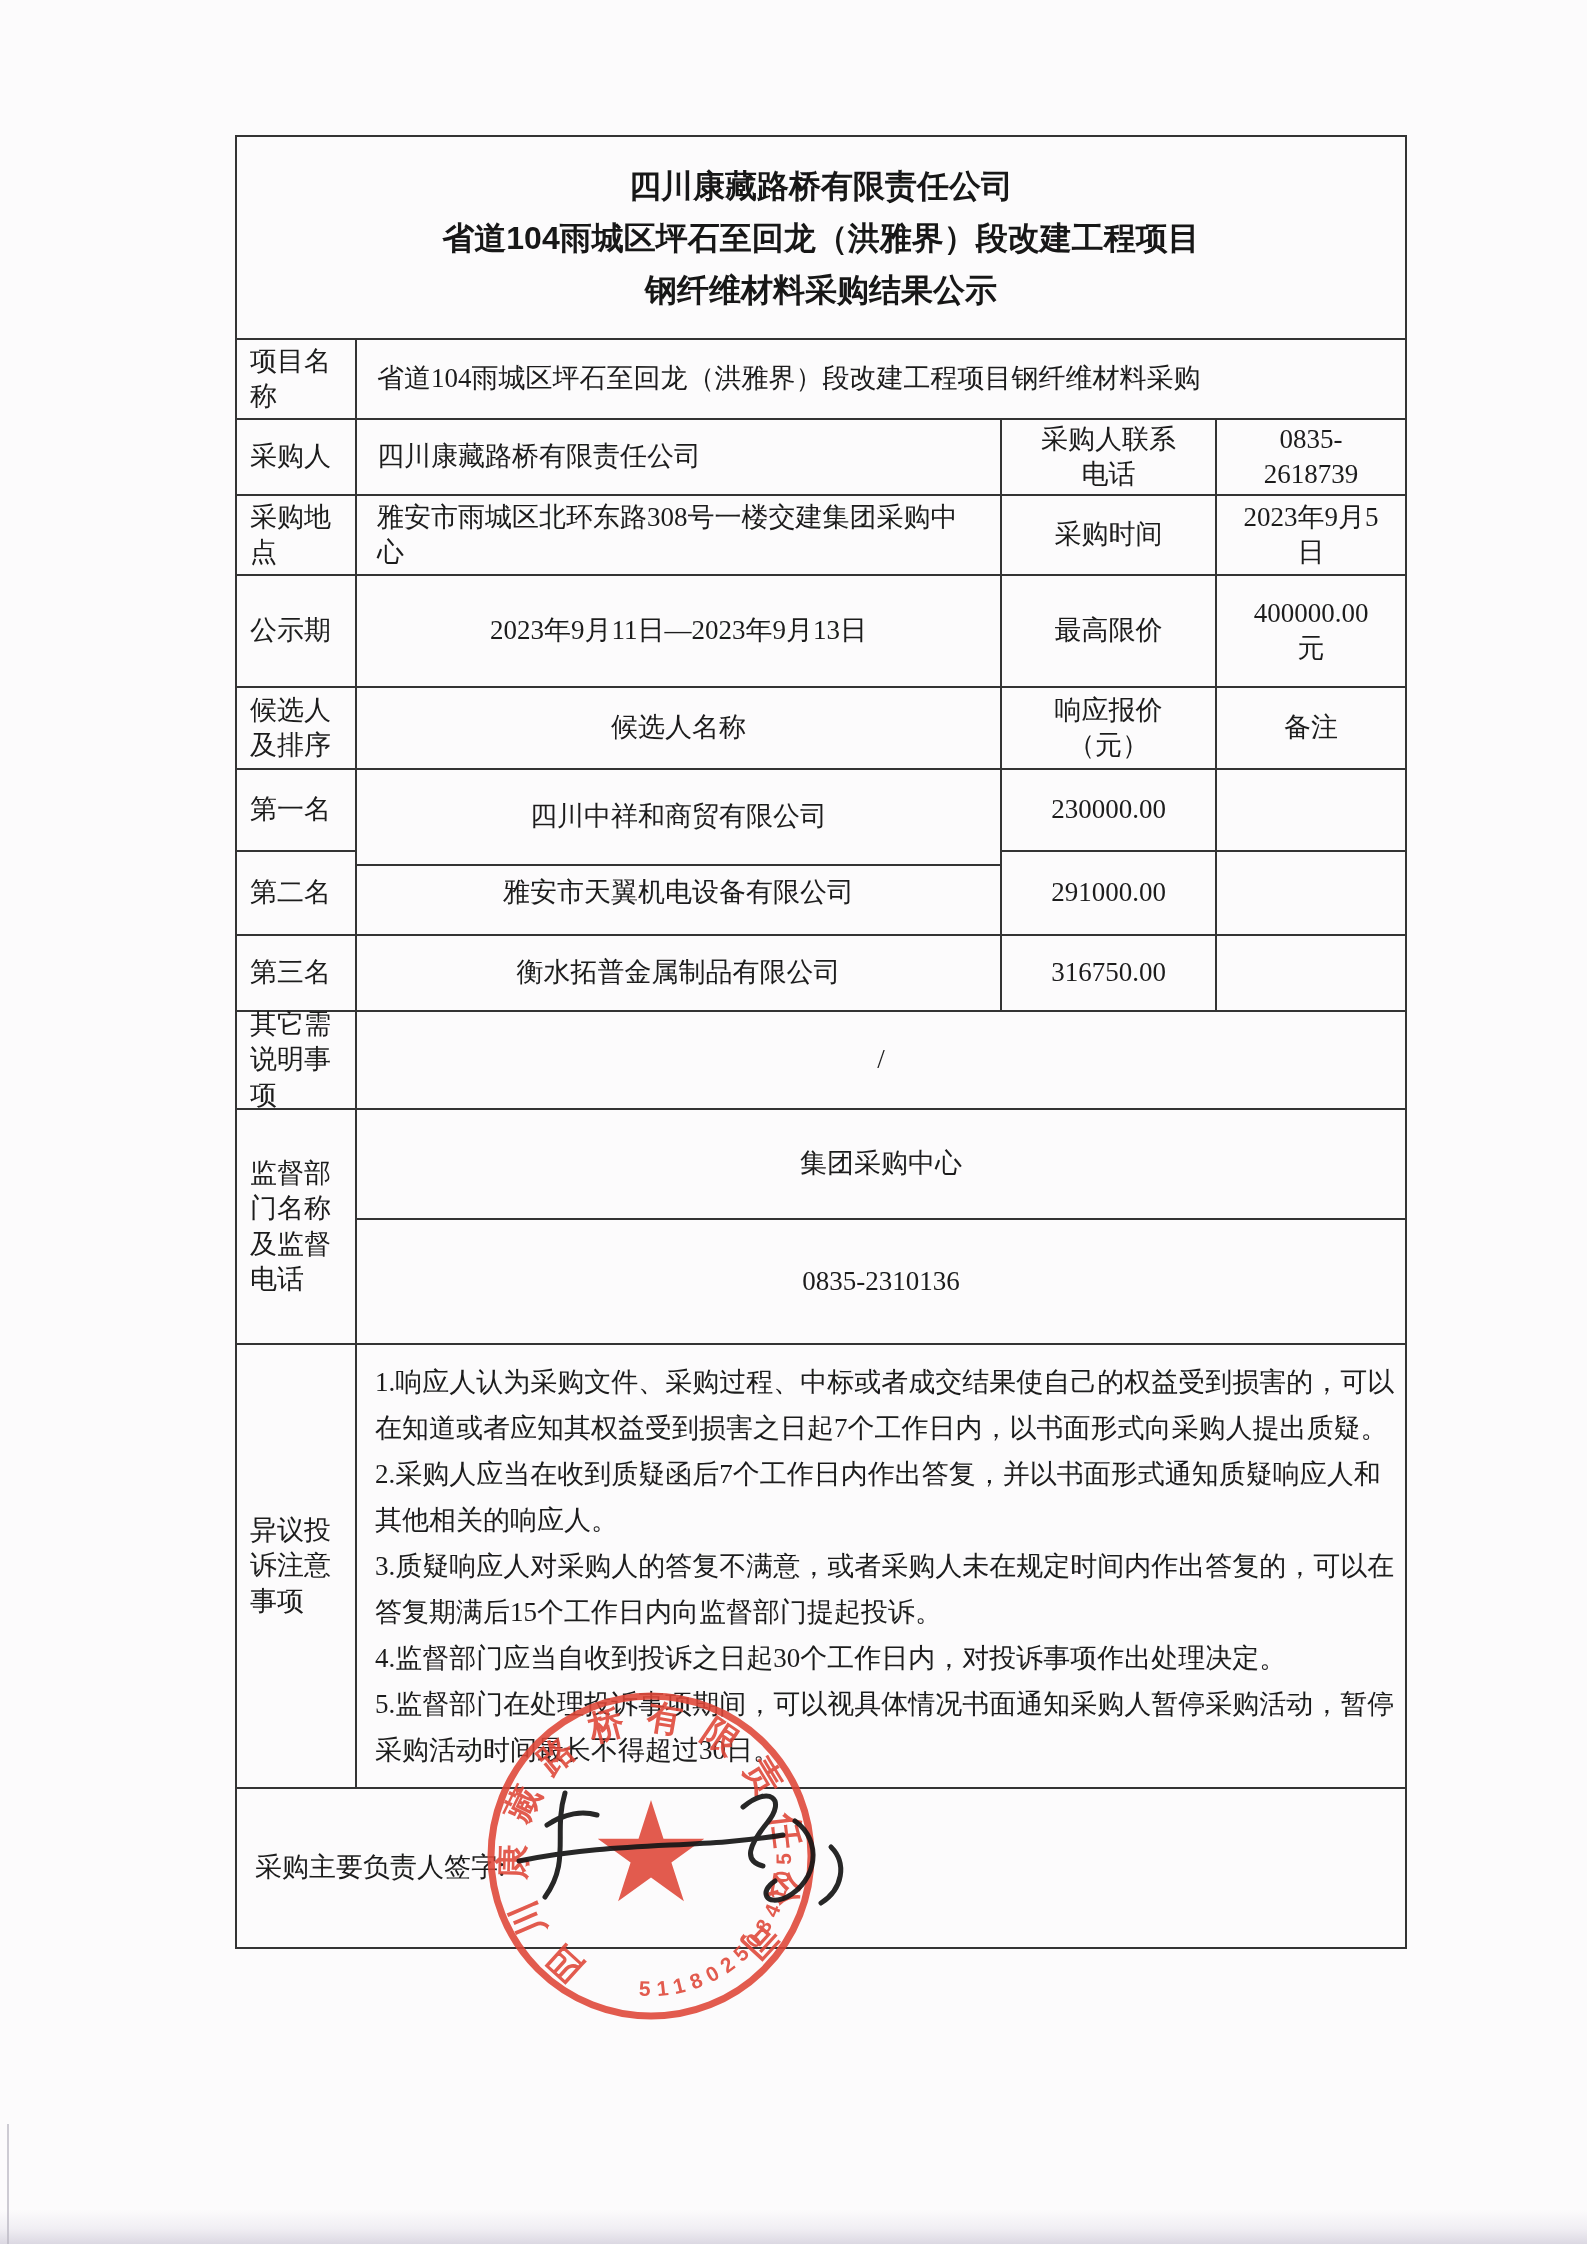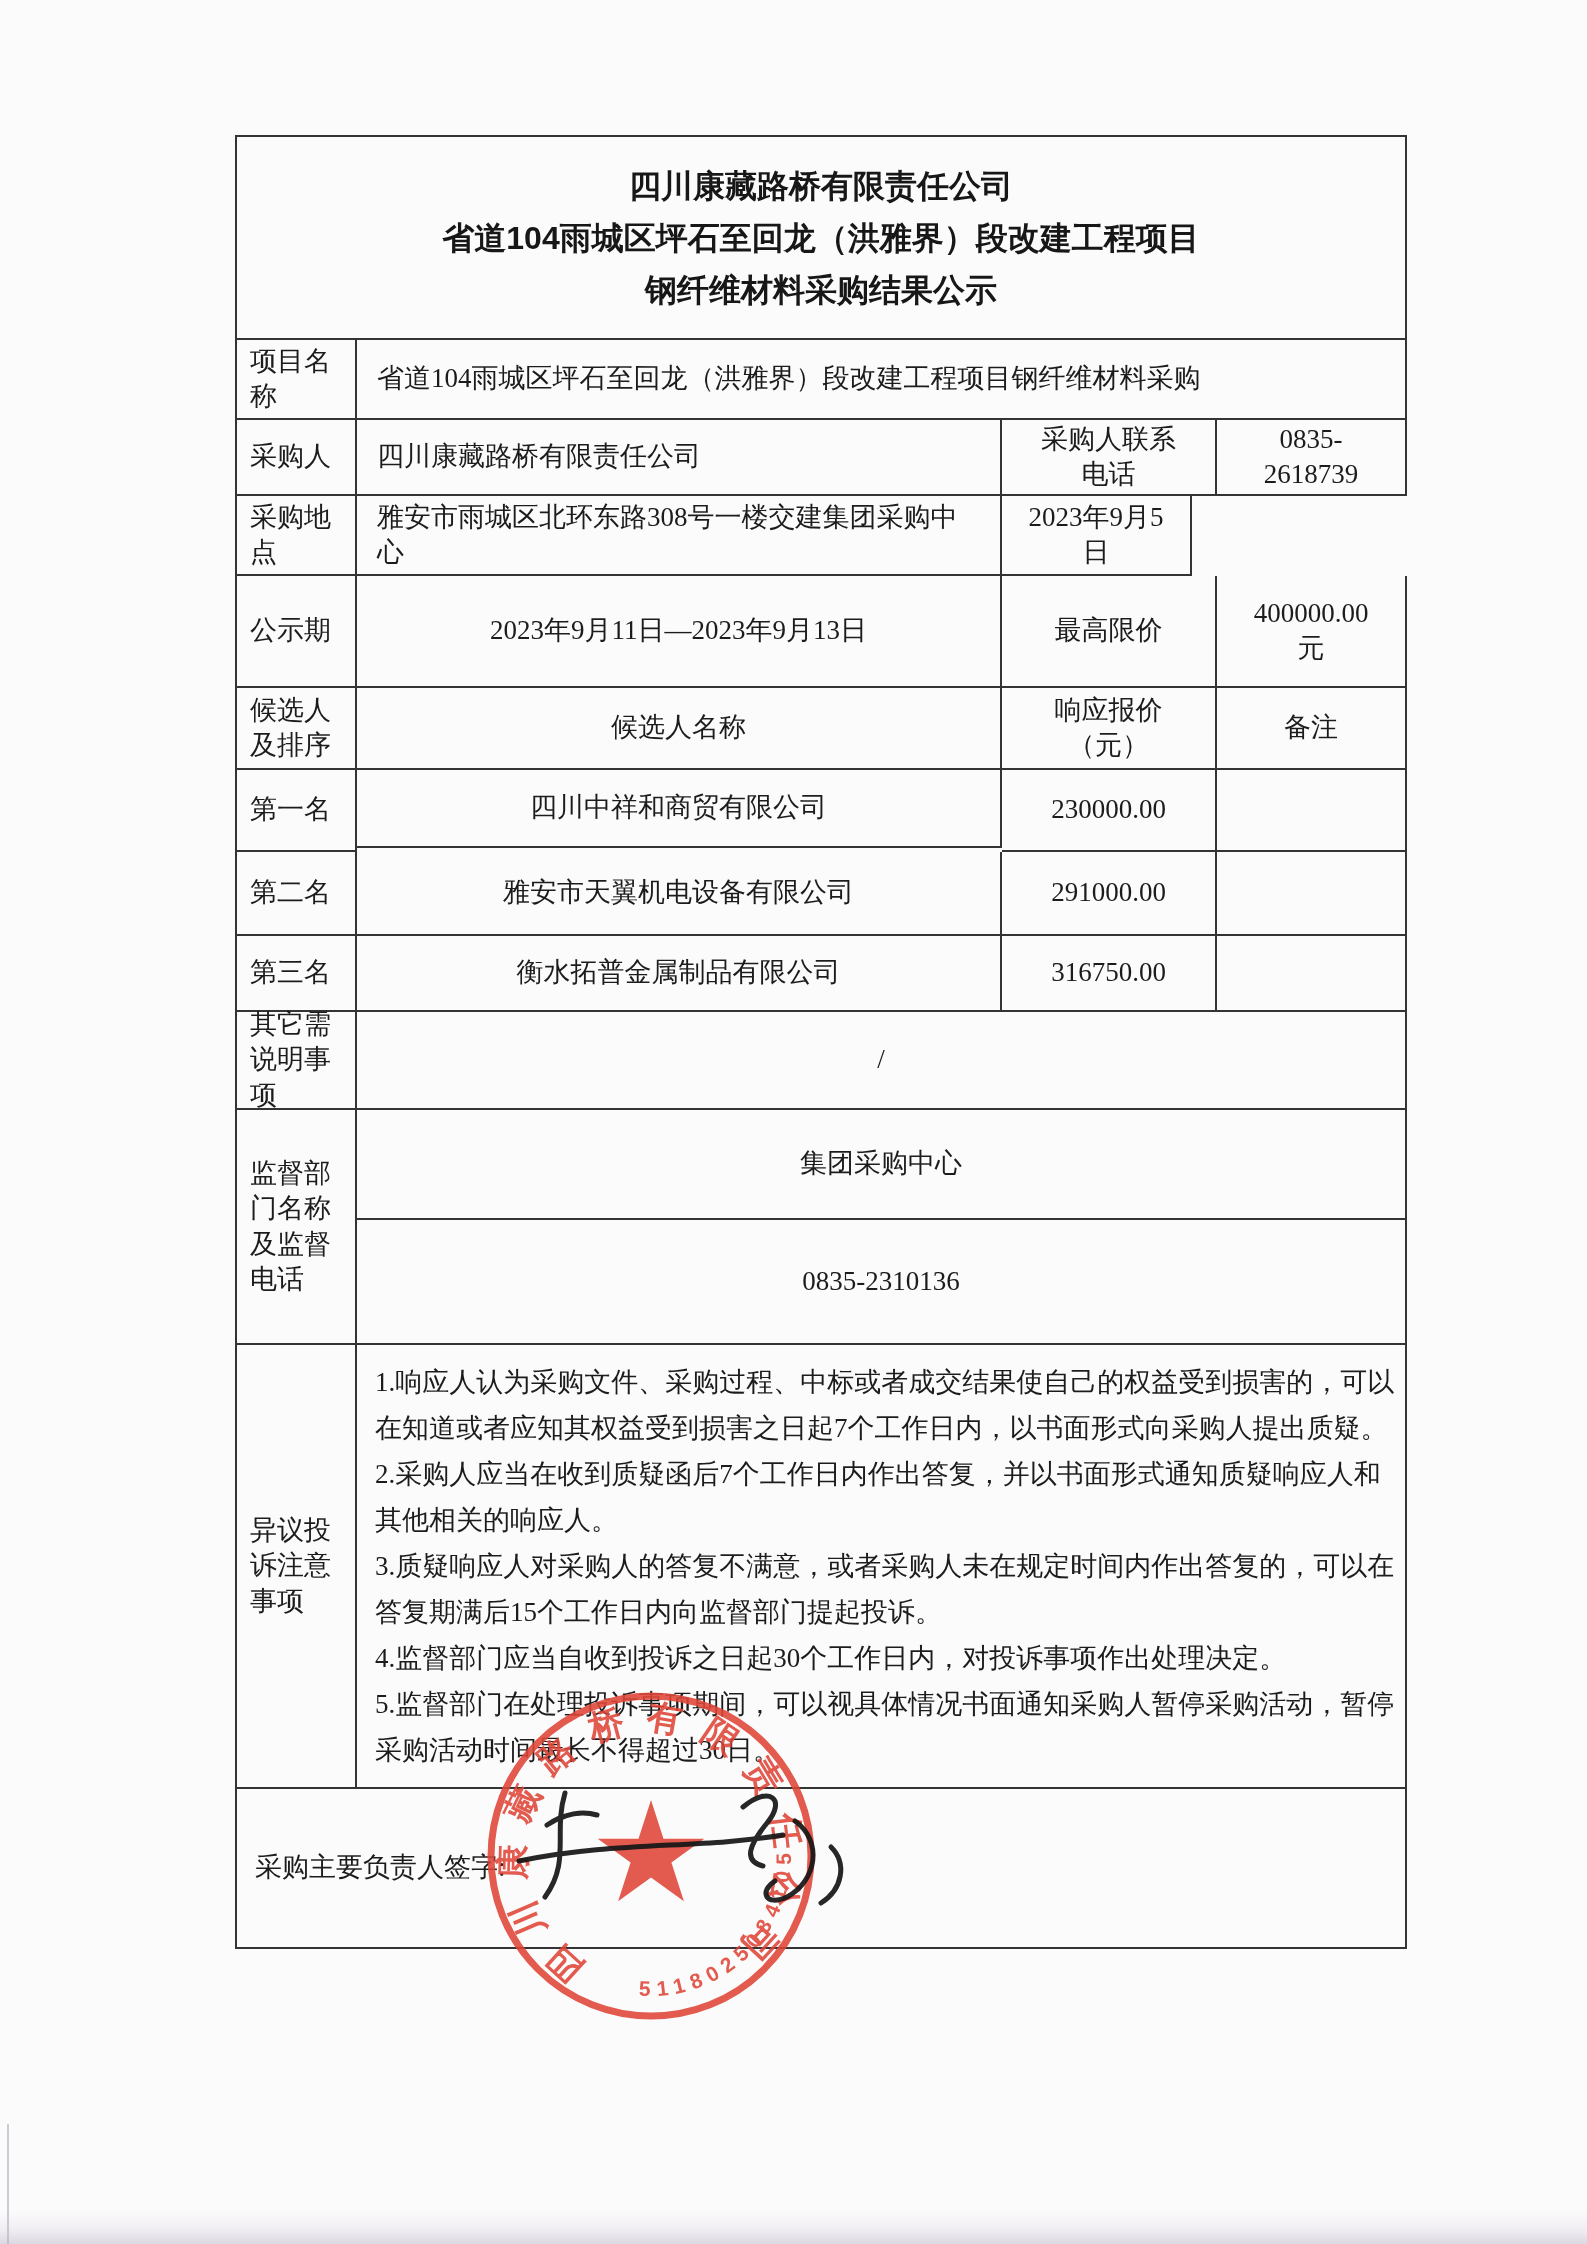--- a/index.html
+++ b/index.html
@@ -74,40 +74,41 @@
   <div class="trow" style="height:76px">
     <div class="cell lab" style="height:76px">采购人</div>
     <div class="cell c2 left" style="height:76px">四川康藏路桥有限责任公司</div>
     <div class="cell c3" style="height:76px">采购人联系电话</div>
     <div class="cell c4" style="height:76px">0835-2618739</div>
   </div>
 
   <div class="trow" style="height:80px">
     <div class="cell lab" style="height:80px">采购地点</div>
     <div class="cell c2 left" style="height:80px">雅安市雨城区北环东路308号一楼交建集团采购中心</div>
+    <div class="cell c3" style="height:80px">采购时间</div>
     <div class="cell c4" style="height:80px">2023年9月5日</div>
   </div>
 
   <div class="trow" style="height:112px">
     <div class="cell lab" style="height:112px">公示期</div>
     <div class="cell c2 center" style="height:112px">2023年9月11日—2023年9月13日</div>
     <div class="cell c3" style="height:112px">最高限价</div>
     <div class="cell c4" style="height:112px">400000.00元</div>
   </div>
 
   <div class="trow" style="height:82px">
     <div class="cell lab" style="height:82px">候选人及排序</div>
     <div class="cell c2 center" style="height:82px">候选人名称</div>
     <div class="cell c3" style="height:82px">响应报价（元）</div>
     <div class="cell c4" style="height:82px">备注</div>
   </div>
 
   <div class="trow" style="height:82px">
     <div class="cell lab" style="height:82px">第一名</div>
-    <div class="cell c2 center" style="height:78px">四川中祥和商贸有限公司</div>
+    <div class="cell c2 center" style="height:96px">四川中祥和商贸有限公司</div>
     <div class="cell c3" style="height:82px">230000.00</div>
     <div class="cell c4" style="height:82px"></div>
   </div>
 
   <div class="trow" style="height:84px">
     <div class="cell lab" style="height:84px">第二名</div>
     <div class="cell c2 center" style="height:84px">雅安市天翼机电设备有限公司</div>
     <div class="cell c3" style="height:84px">291000.00</div>
     <div class="cell c4" style="height:84px"></div>
   </div>

